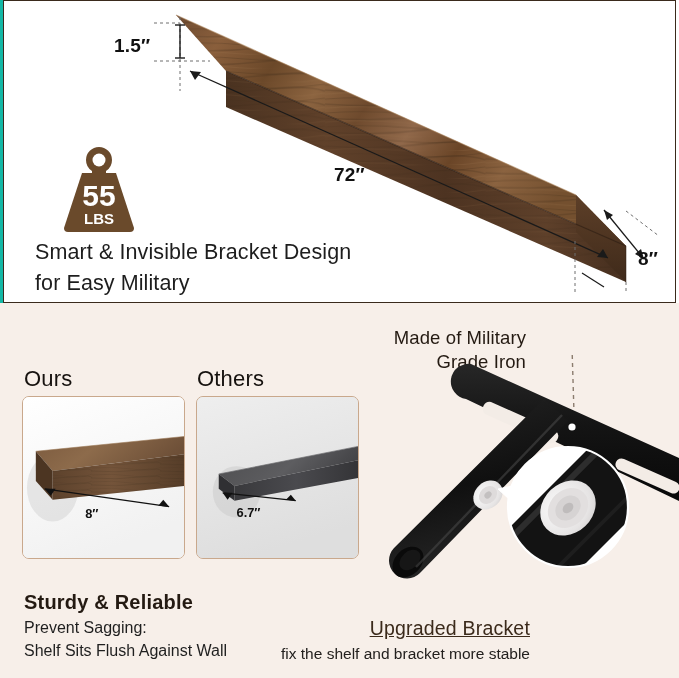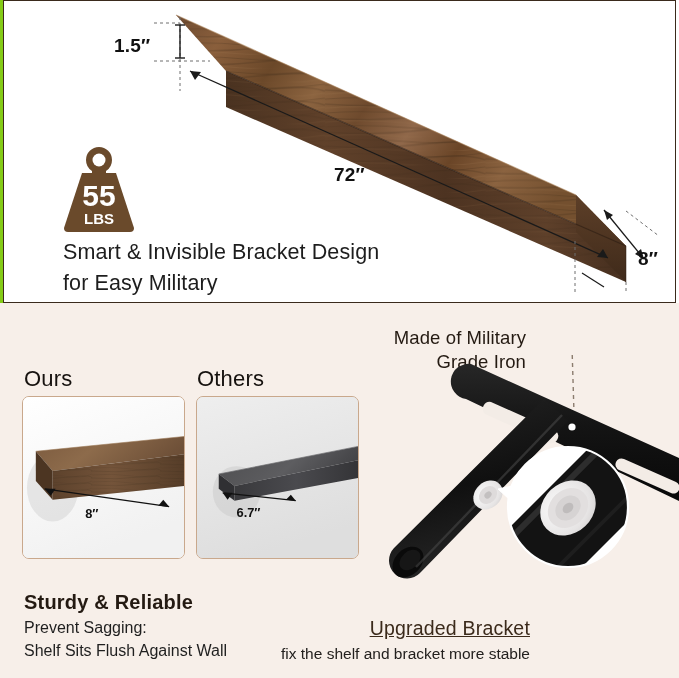--- a/index.html
+++ b/index.html
@@ -12,21 +12,21 @@
     width: 679px;
     height: 678px;
     overflow: hidden;
     font-family: "Liberation Sans", sans-serif;
     -webkit-font-smoothing: antialiased;
   }
   #page {
     position: relative;
     width: 548px;
     height: 678px;
-    background: #84cc16;
+    background: #14b8a6;
   }
 
   
   .top-card {
     position: absolute;
     left: 3px;
     top: 0px;
     width: 673px;
     height: 303px;
     background: #ffffff;
@@ -58,21 +58,21 @@
     position: absolute;
     left: 31px;
     top: 236px;
     width: 420px;
     font-size: 21.5px;
     line-height: 31px;
     color: #1d1d1d;
     letter-spacing: 0.1px;
     font-weight: 400;
   }
-  .headline div { white-space: nowrap; margin-left: 28px; }
+  .headline div { white-space: nowrap; }
 
   
   .dim-label {
     position: absolute;
     color: #111111;
     font-weight: 700;
     letter-spacing: 0.2px;
   }
   .dim-15 { left: 110px; top: 34px; font-size: 19px; }
   .dim-72 { left: 330px; top: 163px; font-size: 19px; }

